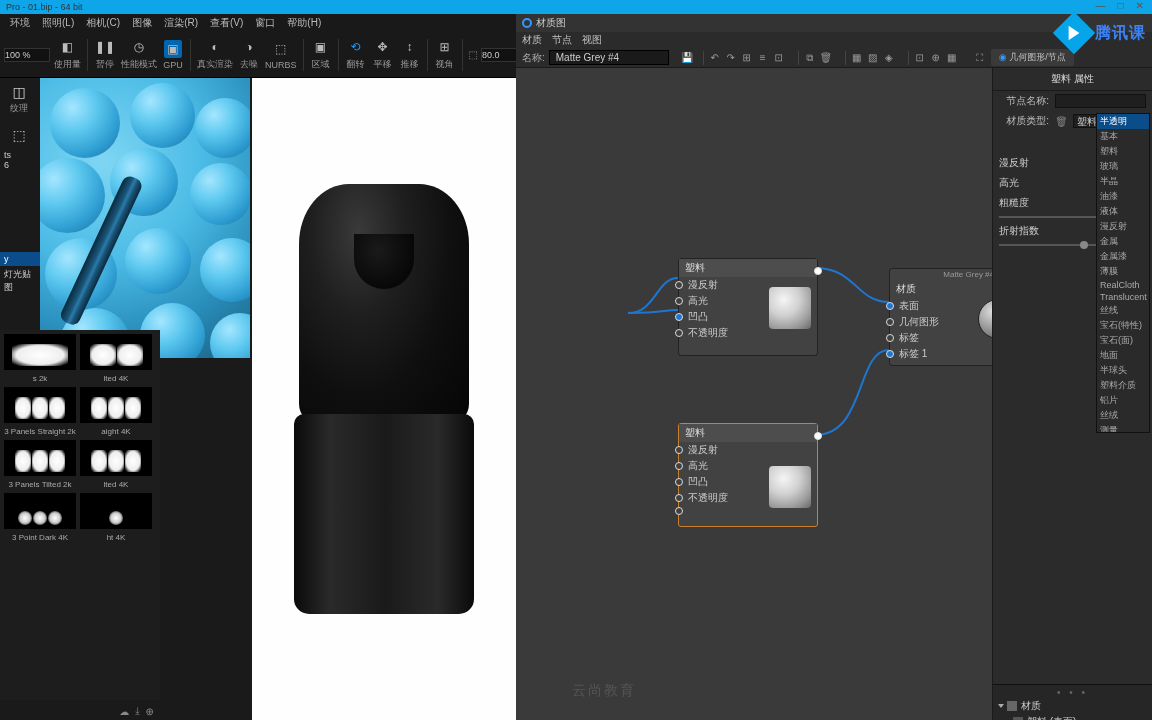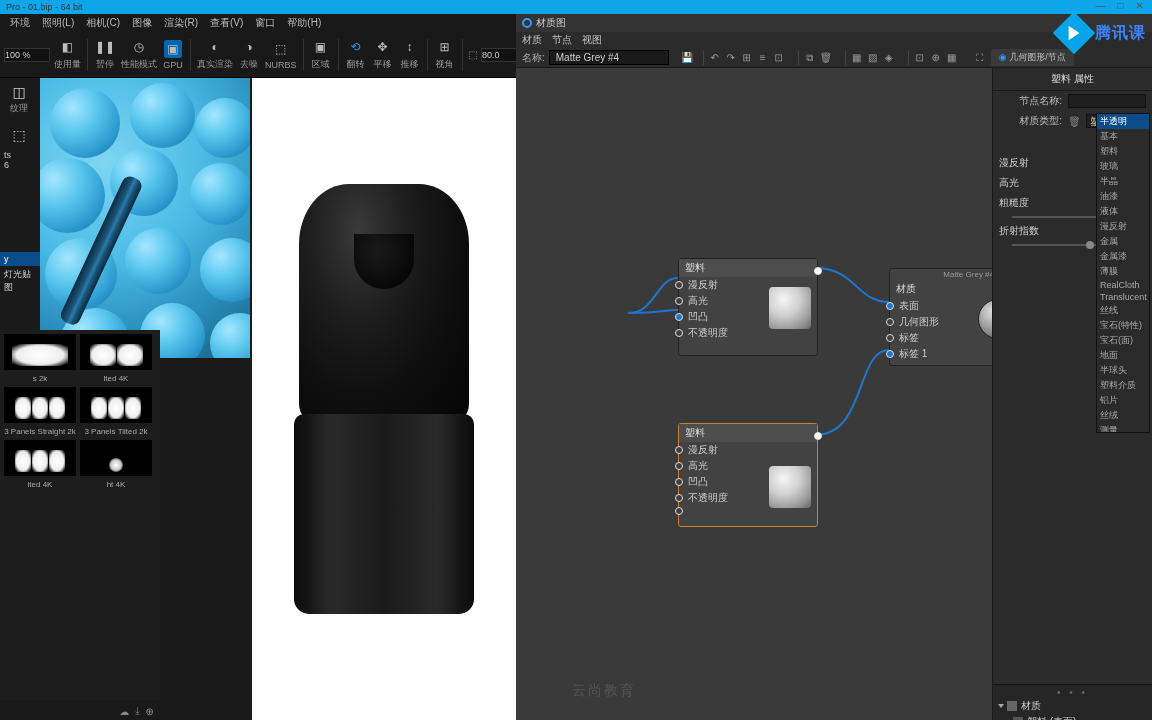--- a/index.html
+++ b/index.html
@@ -74,21 +74,21 @@
 .gsock.out { position: absolute; right: -5px; }
 .gsock.filled { background: #fff; }
 .gthumb { width: 42px; height: 42px; background: radial-gradient(circle at 35% 30%, #f5f5f5, #d0d0d0 40%, #999 75%, #666); border-radius: 4px; margin: 4px auto; display: block; }
 .gthumb.noise { background: repeating-conic-gradient(#888 0 5deg, #aaa 5deg 10deg); filter: blur(0.5px); }
 
 .watermark { position: absolute; left: 56px; bottom: 20px; color: #555; font-size: 14px; letter-spacing: 2px; }
 
 
 .props { position: absolute; right: 0; top: 54px; width: 160px; bottom: 0; background: #2b2b2b; border-left: 1px solid #1a1a1a; }
 .props-title { text-align: center; padding: 4px; font-size: 10px; color: #ddd; border-bottom: 1px solid #1a1a1a; }
-.props-row { display: flex; align-items: center; padding: 3px 6px; font-size: 10px; gap: 6px; margin-left: 13px; }
+.props-row { display: flex; align-items: center; padding: 3px 6px; font-size: 10px; gap: 6px; }
 .props-row .plbl { width: 50px; color: #bbb; text-align: right; }
 .props-row .pval { flex: 1; background: #1f1f1f; border: 1px solid #111; height: 14px; }
 .props-row .pico { width: 12px; color: #888; cursor: pointer; }
 .sec { padding: 3px 6px; color: #ccc; font-size: 10px; }
 .slider-track { flex: 1; height: 2px; background: #555; position: relative; }
 .slider-thumb { position: absolute; top: -3px; width: 8px; height: 8px; border-radius: 50%; background: #888; }
 
 .type-dropdown { position: absolute; right: 2px; top: 45px; width: 54px; background: #2a2a2a; border: 1px solid #111; font-size: 9px; color: #aaa; z-index: 20; max-height: 320px; overflow: hidden; }
 .type-dropdown .dd-item { padding: 1px 3px; white-space: nowrap; cursor: pointer; }
 .type-dropdown .dd-item.sel { background: #0a4d8a; color: #fff; }
@@ -254,25 +254,33 @@
         <div class="light" style="width: 26px; height: 22px;"></div>
         <div class="light" style="width: 26px; height: 22px;"></div>
       </div><div class="hdri-label">lted 4K</div></div><div class="hdri-item"><div class="hdri-thumb">
         <div class="light" style="width: 16px; height: 22px;"></div>
         <div class="light" style="width: 16px; height: 22px;"></div>
         <div class="light" style="width: 16px; height: 22px;"></div>
       </div><div class="hdri-label">3 Panels Straight 2k</div></div><div class="hdri-item"><div class="hdri-thumb">
         <div class="light" style="width: 16px; height: 22px;"></div>
         <div class="light" style="width: 16px; height: 22px;"></div>
         <div class="light" style="width: 16px; height: 22px;"></div>
+      </div><div class="hdri-label">aight 4K</div></div><div class="hdri-item"><div class="hdri-thumb">
+        <div class="light" style="width: 16px; height: 22px;"></div>
+        <div class="light" style="width: 16px; height: 22px;"></div>
+        <div class="light" style="width: 16px; height: 22px;"></div>
       </div><div class="hdri-label">3 Panels Tilted 2k</div></div><div class="hdri-item"><div class="hdri-thumb">
         <div class="light" style="width: 16px; height: 22px;"></div>
         <div class="light" style="width: 16px; height: 22px;"></div>
         <div class="light" style="width: 16px; height: 22px;"></div>
       </div><div class="hdri-label">lted 4K</div></div><div class="hdri-item"><div class="hdri-thumb">
+        <div class="light" style="width: 14px; height: 14px; border-radius: 50%; background: radial-gradient(circle, rgb(255, 255, 255), rgb(204, 204, 204) 50%, rgb(0, 0, 0) 90%);"></div>
+        <div class="light" style="width: 14px; height: 14px; border-radius: 50%; background: radial-gradient(circle, rgb(255, 255, 255), rgb(204, 204, 204) 50%, rgb(0, 0, 0) 90%);"></div>
+        <div class="light" style="width: 14px; height: 14px; border-radius: 50%; background: radial-gradient(circle, rgb(255, 255, 255), rgb(204, 204, 204) 50%, rgb(0, 0, 0) 90%);"></div>
+      </div><div class="hdri-label">3 Point Dark 4K</div></div><div class="hdri-item"><div class="hdri-thumb">
         <div class="light" style="width: 14px; height: 14px; border-radius: 50%; background: radial-gradient(circle, rgb(255, 255, 255), rgb(204, 204, 204) 50%, rgb(0, 0, 0) 90%);"></div>
       </div><div class="hdri-label">ht 4K</div></div></div>
 <div class="hdri-footer">
   <span>☁</span>
   <span>⤓</span>
   <span>⊕</span>
 </div>
 
 <div class="render-area">
   <div class="pod-body">

